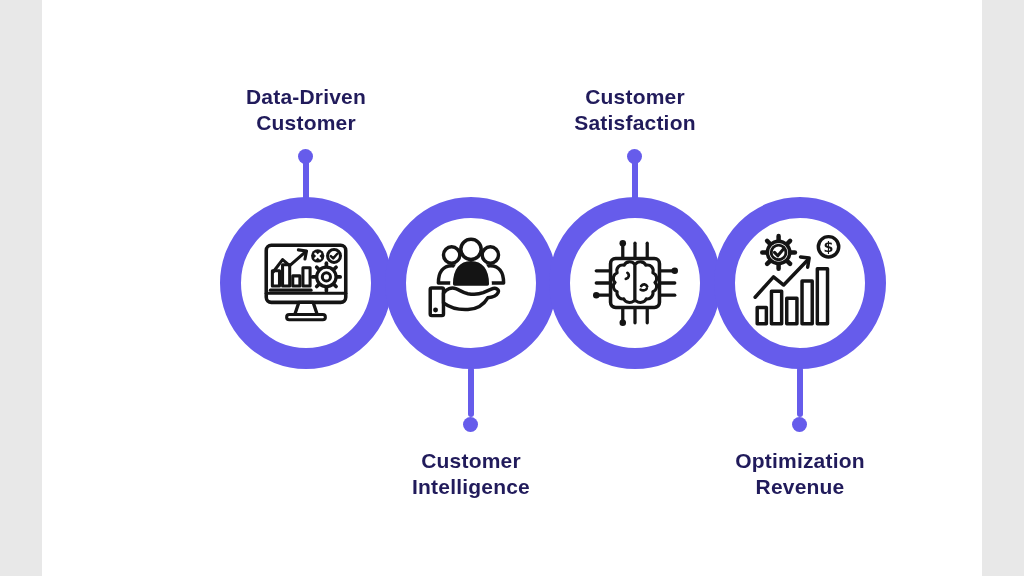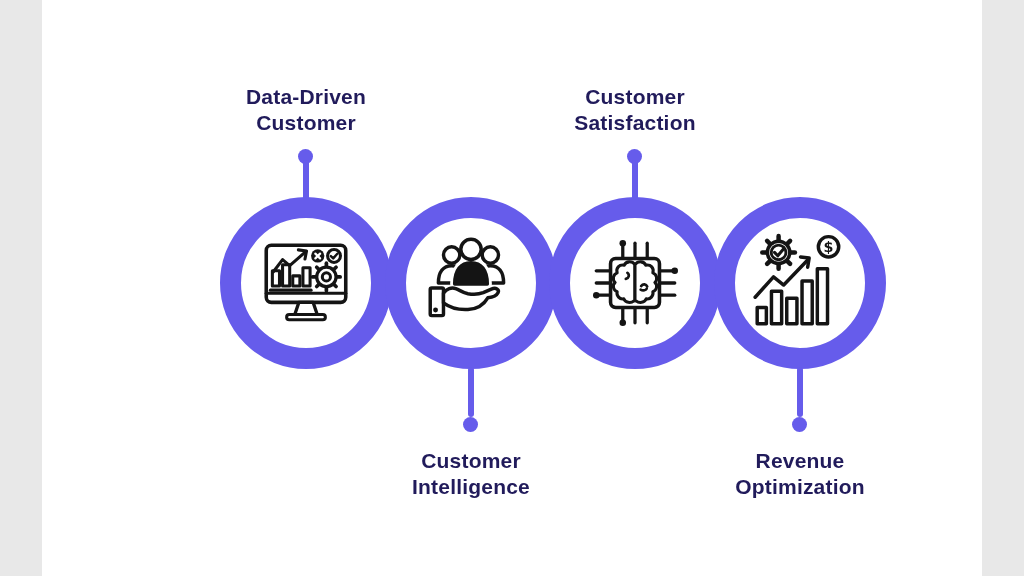--- a/index.html
+++ b/index.html
@@ -199,17 +199,17 @@
         <g>
           <circle class="sw" cx="80" cy="16.5" r="10" stroke-width="3.4"></circle>
           <text x="80" y="21.5" font-size="14" text-anchor="middle">$</text>
         </g>
       </g>
     </svg>
   </div>
   <div class="stem" style="left:755px;top:367px;height:50px"></div>
   <div class="dot" style="left:750px;top:417px"></div>
   <div class="label" style="left:618px;top:448px">
+    <div>Optimization</div>
     <div>Revenue</div>
-    <div>Optimization</div>
   </div>
 
 </div>
 
 </body></html>

